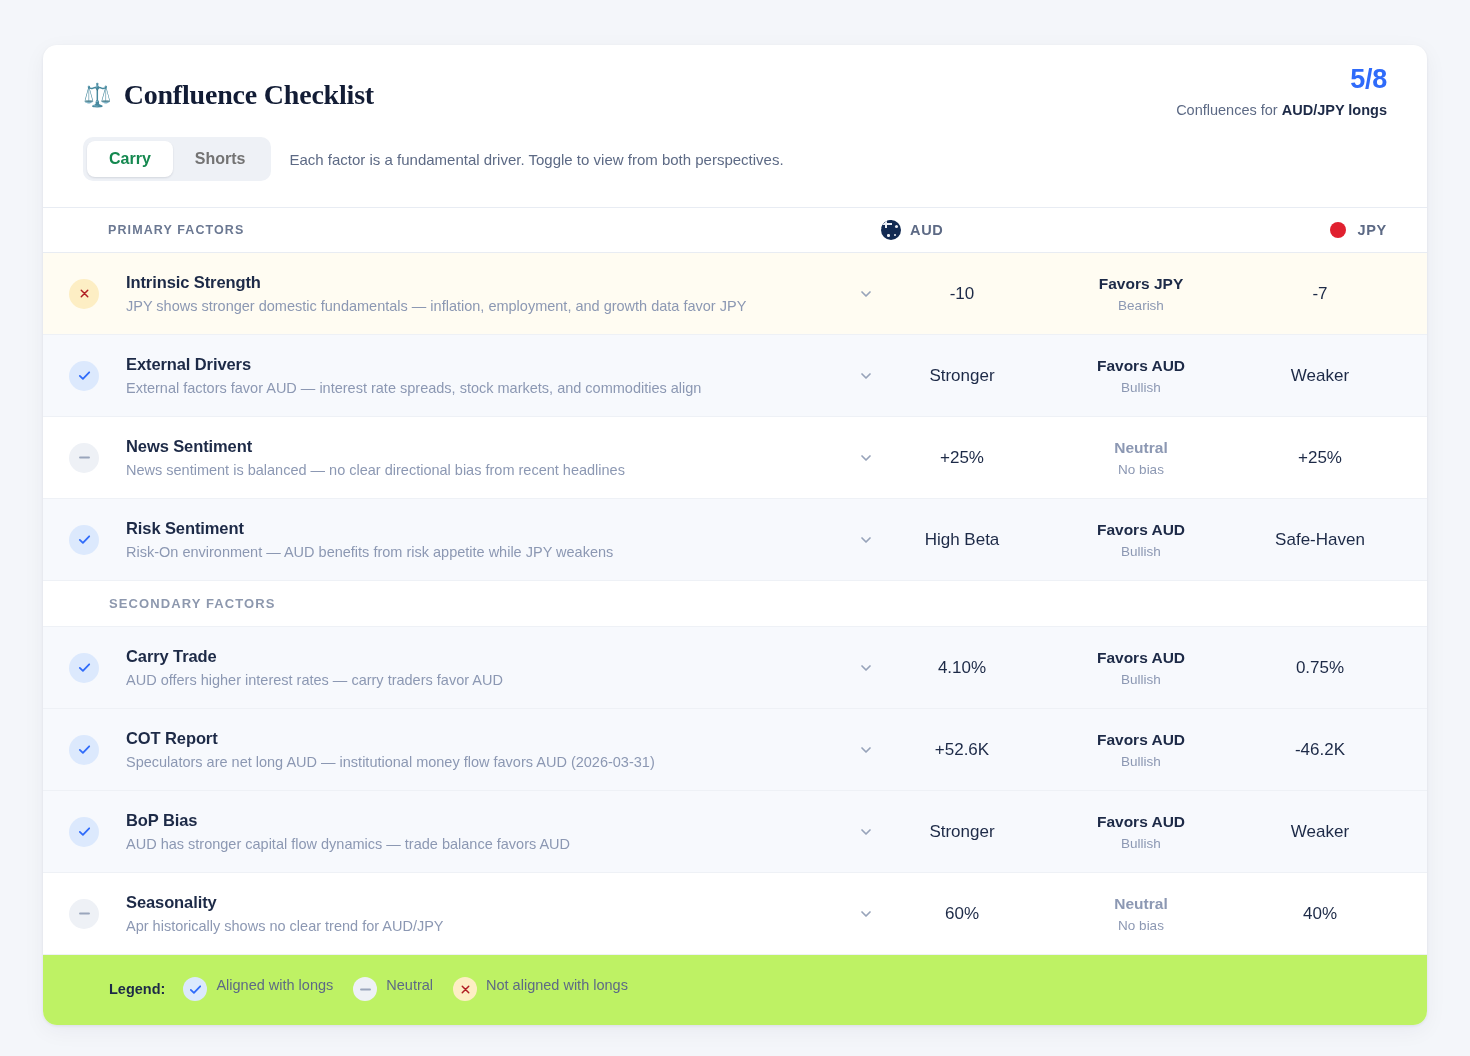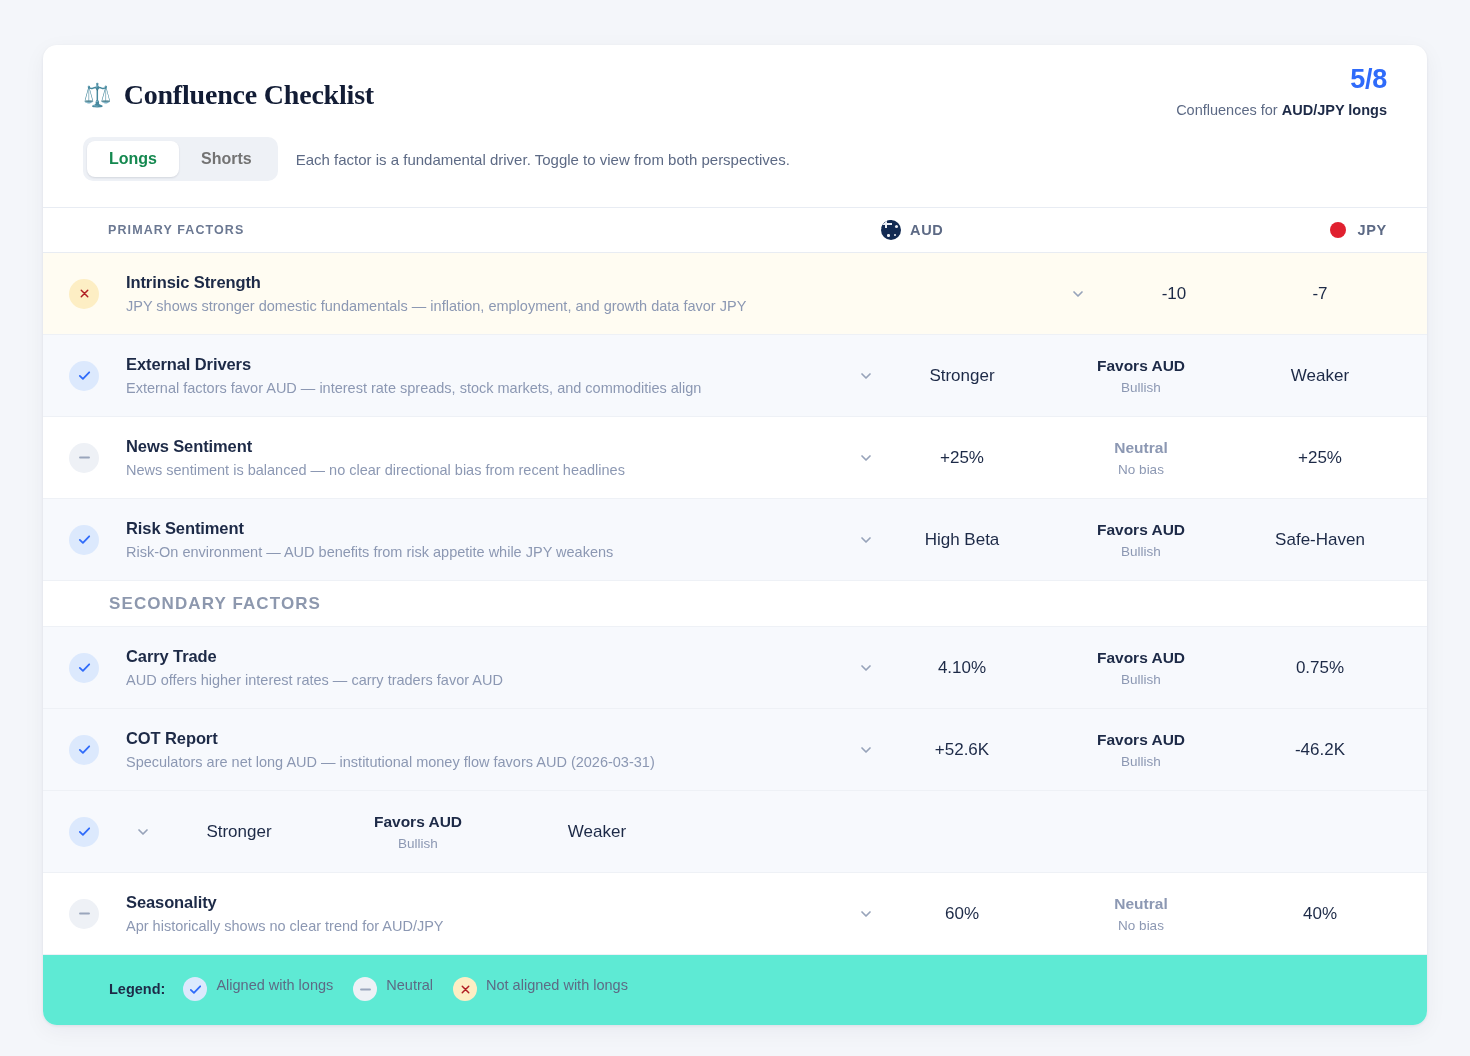--- a/index.html
+++ b/index.html
@@ -138,21 +138,21 @@
   }
   .flag-aud .uj:before { left: 4px; top: 0; width: 2px; height: 8px; }
   .flag-aud .uj:after  { left: 0; top: 3px; width: 11px; height: 2px; }
   .flag-aud .star { position: absolute; background: #eceff5; border-radius: 50%; }
 
   .section-head {
     height: 46px;
     display: flex;
     align-items: center;
     padding: 0 40px 0 66px;
-    font-size: 17px;
+    font-size: 13px;
     font-weight: bold;
     letter-spacing: 1.1px;
     color: #8d98ae;
     background: #ffffff;
     border-bottom: 1px solid #eef1f6;
   }
 
   
   .row {
     display: flex;
@@ -226,21 +226,21 @@
     font-size: 13.5px;
     color: #8c98b3;
   }
 
   
   .legend {
     display: flex;
     align-items: center;
     gap: 10px;
     padding: 22px 40px 24px 66px;
-    background: #5eead4;
+    background: #bef264;
   }
   .legend-label { font-size: 14.5px; font-weight: bold; color: #1d2a47; margin-right: 8px; }
   .legend-item { display: flex; align-items: flex-start; gap: 9px; margin-right: 20px; }
   .legend-item .badge { width: 24px; height: 24px; flex: 0 0 24px; margin-right: 0; font-size: 12px; }
   .legend-text { font-size: 14.5px; color: #5d6a85; }
 </style>
 </head>
 <body>
 
 <div class="card">
@@ -251,21 +251,21 @@
       <span class="card-title">Confluence Checklist</span>
     </div>
 
     <div class="score-box">
       <div class="score-value">5/8</div>
       <div class="score-caption"><span>Confluences for </span><b>AUD/JPY longs</b></div>
     </div>
 
     <div class="toggle-row">
       <div class="toggle-group">
-        <button class="toggle-btn active">Longs</button>
+        <button class="toggle-btn active">Carry</button>
         <button class="toggle-btn">Shorts</button>
       </div>
       <div class="toggle-hint">Each factor is a fundamental driver. Toggle to view from both perspectives.</div>
     </div>
   </div>
 
   <div class="col-head">
     <div class="ch-label">PRIMARY FACTORS</div>
     <div class="ch-cur">
       <span class="flag flag-aud">
@@ -295,20 +295,24 @@
         <div class="row-main">
           <div class="row-title">Intrinsic Strength</div>
           <div class="row-desc">JPY shows stronger domestic fundamentals — inflation, employment, and growth data favor JPY</div>
         </div>
         <div class="chev">
           <svg width="16" height="16" viewBox="0 0 16 16" fill="none">
             <path d="M4 6 L8 10 L12 6" stroke="#97a3ba" stroke-width="1.7" stroke-linecap="round" stroke-linejoin="round"></path>
           </svg>
         </div>
         <div class="val">-10</div>
+        <div class="verdict">
+          <div class="verdict-main">Favors JPY</div>
+          <div class="verdict-sub">Bearish</div>
+        </div>
         <div class="val">-7</div>
       </div>
       <div class="row tone-aligned">
         <span class="badge b-aligned">
           <svg width="15" height="15" viewBox="0 0 16 16" fill="none">
             <path d="M3 8.4 L6.3 11.6 L13 4.6" stroke="currentColor" stroke-width="1.9" stroke-linecap="round" stroke-linejoin="round"></path>
           </svg>
         </span>
         <div class="row-main">
           <div class="row-title">External Drivers</div>
@@ -414,20 +418,24 @@
           <div class="verdict-sub">Bullish</div>
         </div>
         <div class="val">-46.2K</div>
       </div>
       <div class="row tone-aligned">
         <span class="badge b-aligned">
           <svg width="15" height="15" viewBox="0 0 16 16" fill="none">
             <path d="M3 8.4 L6.3 11.6 L13 4.6" stroke="currentColor" stroke-width="1.9" stroke-linecap="round" stroke-linejoin="round"></path>
           </svg>
         </span>
+        <div class="row-main">
+          <div class="row-title">BoP Bias</div>
+          <div class="row-desc">AUD has stronger capital flow dynamics — trade balance favors AUD</div>
+        </div>
         <div class="chev">
           <svg width="16" height="16" viewBox="0 0 16 16" fill="none">
             <path d="M4 6 L8 10 L12 6" stroke="#97a3ba" stroke-width="1.7" stroke-linecap="round" stroke-linejoin="round"></path>
           </svg>
         </div>
         <div class="val">Stronger</div>
         <div class="verdict">
           <div class="verdict-main">Favors AUD</div>
           <div class="verdict-sub">Bullish</div>
         </div>

